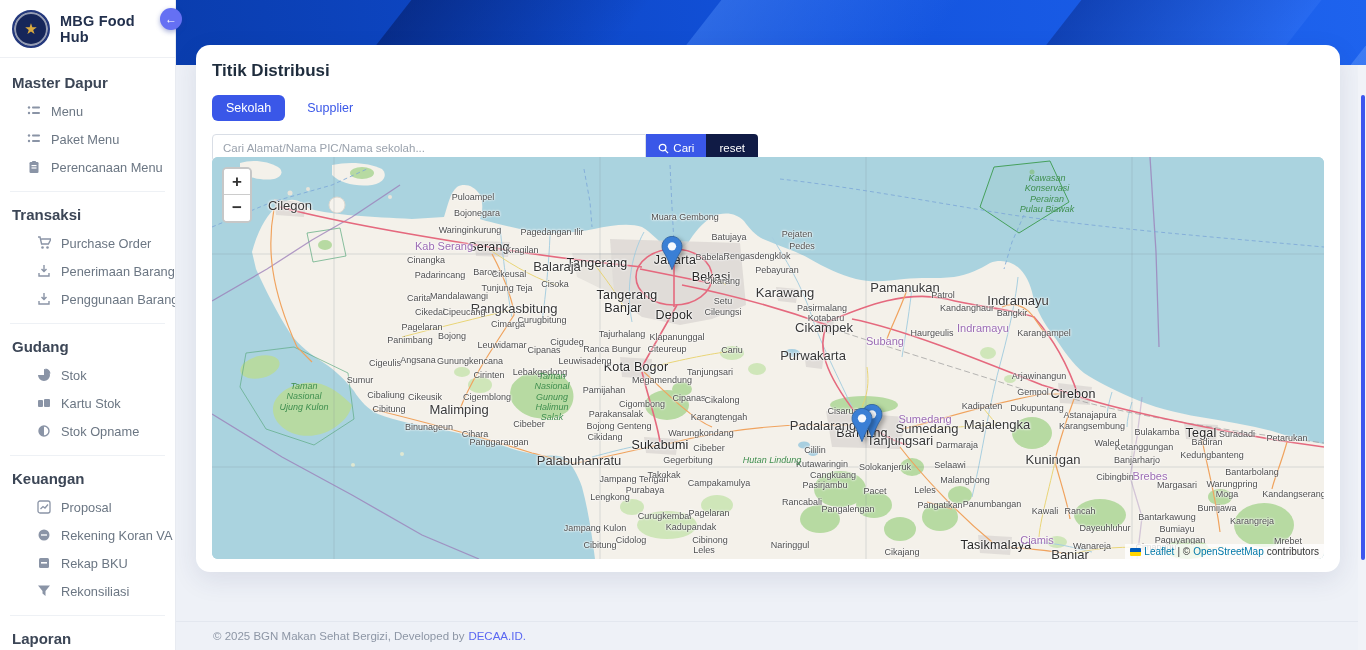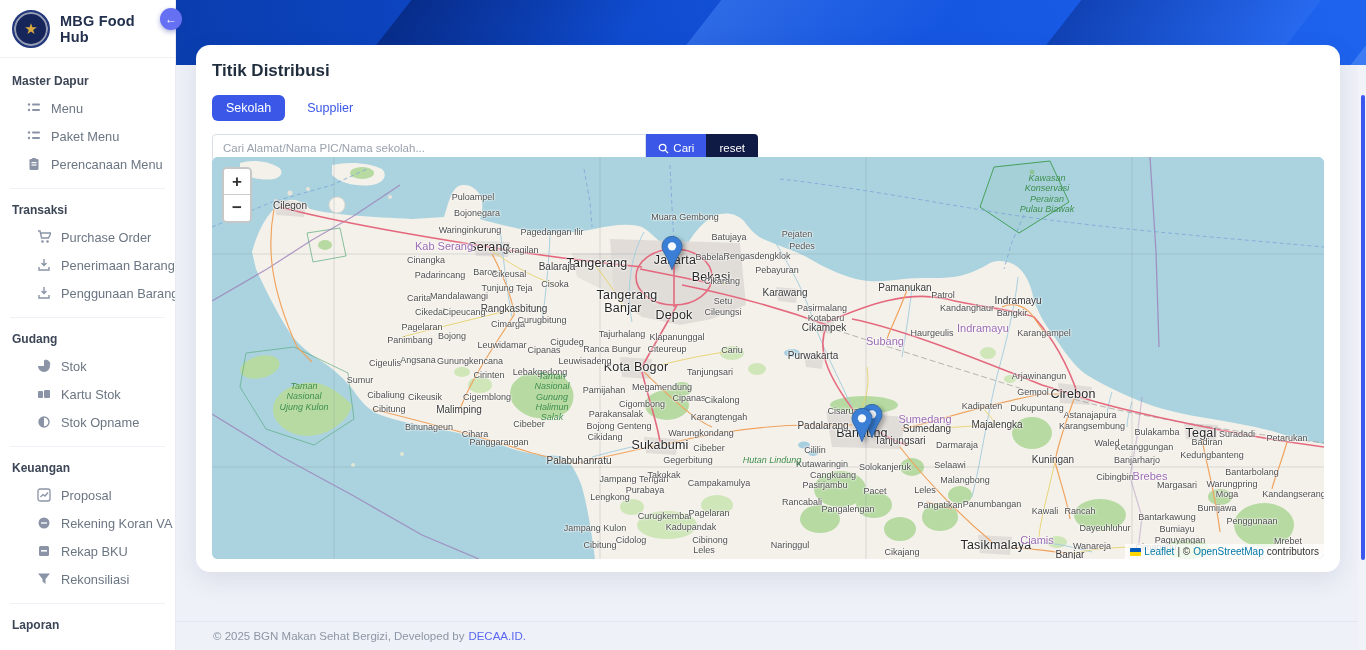--- a/index.html
+++ b/index.html
@@ -14,21 +14,21 @@
     box-shadow:inset 0 0 0 2px rgba(255,255,255,.55);display:flex;align-items:center;justify-content:center;
     color:#d9a93f;font-size:15px;flex:0 0 auto;}
   .brand-title{font-size:14.5px;font-weight:bold;color:#22304d;letter-spacing:.2px;}
   .collapse-btn{position:absolute;left:160px;top:8px;width:22px;height:22px;border-radius:50%;
     background:#6570f3;color:#fff;border:none;font-size:12px;line-height:20px;text-align:center;
     cursor:pointer;z-index:40;box-shadow:0 2px 5px rgba(40,60,160,.4);padding:0;}
   .side-nav{padding:6px 0 0 0;}
   .side-sec{padding:6px 0 8px 0;}
   .side-sec.bordered{border-top:1px solid #eef1f5;margin:2px 10px 0 10px;padding-top:10px;}
   .side-sec.bordered .side-head{padding-left:2px;}
-  .side-head{font-size:12px;font-weight:bold;color:#3c4656;padding:4px 0 6px 12px;}
+  .side-head{font-size:15px;font-weight:bold;color:#3c4656;padding:4px 0 6px 12px;}
   .side-item{display:flex;align-items:center;gap:10px;height:28px;padding-left:26px;cursor:pointer;}
   .side-ico{width:15px;height:15px;display:inline-flex;align-items:center;justify-content:center;flex:0 0 auto;}
   .side-ico svg{fill:#8a94a6;stroke:none;}
   .side-lbl{font-size:12.8px;color:#6b7683;white-space:nowrap;}
 
   
   .main-bg{position:absolute;left:176px;top:0;right:0;height:650px;background:#eef1f7;}
   .topband{position:absolute;left:176px;top:0;right:0;height:65px;overflow:hidden;
     background:linear-gradient(80deg,#0a3dae 0%,#0e48c8 30%,#1353dd 55%,#1e63ee 100%);}
   .stripe{position:absolute;top:-30px;bottom:-30px;width:240px;transform:skewX(-38deg);}
@@ -57,21 +57,21 @@
   .btn-reset{border:none;background:#101b45;color:#fff;font-size:11.5px;padding:0 13px;cursor:pointer;
     border-radius:0 4px 4px 0;font-family:inherit;}
 
   
   .map{position:absolute;left:16px;top:112px;width:1112px;height:402px;background:#aad3df;
     border-radius:6px;overflow:hidden;}
   .map svg.geo{position:absolute;left:0;top:0;}
   .ml{position:absolute;transform:translate(-50%,-50%);white-space:pre;text-align:center;line-height:1.15;
     color:#444;text-shadow:0 0 2px #fff,0 0 2px #fff,0 0 3px #fff;pointer-events:none;}
   .ml.city{font-size:12.5px;color:#262626;font-weight:500;letter-spacing:.2px;}
-  .ml.town{font-size:10px;color:#383838;}
+  .ml.town{font-size:13px;color:#383838;}
   .ml.small{font-size:9px;color:#4e4e4e;}
   .ml.admin{font-size:11px;color:#9b6bb3;}
   .ml.park{font-size:9px;font-style:italic;color:#3f8f4f;text-shadow:none;}
   .marker{position:absolute;width:22px;height:34px;filter:drop-shadow(3px 2px 2px rgba(0,0,0,.28));cursor:pointer;}
   .map-zoom{position:absolute;left:10px;top:10px;width:30px;border:2px solid rgba(0,0,0,.22);border-radius:5px;
     overflow:hidden;background:#fff;z-index:10;}
   .map-zoom button{display:block;width:26px;height:26px;background:#fff;border:none;font-size:17px;font-weight:bold;
     color:#333;cursor:pointer;padding:0;line-height:24px;font-family:inherit;}
   .map-zoom button:first-child{border-bottom:1px solid #ccc;}
   .attribution{position:absolute;right:0;bottom:0;background:rgba(255,255,255,.8);font-size:10px;color:#333;
@@ -524,21 +524,21 @@
         <div class="ml small" style="left: 328px; top: 215px;">Lebakgedong</div>
         <div class="ml small" style="left: 275px; top: 240px;">Cigemblong</div>
         <div class="ml small" style="left: 148px; top: 223px;">Sumur</div>
         <div class="ml small" style="left: 174px; top: 238px;">Cibaliung</div>
         <div class="ml small" style="left: 213px; top: 240px;">Cikeusik</div>
         <div class="ml small" style="left: 177px; top: 252px;">Cibitung</div>
         <div class="ml small" style="left: 217px; top: 270px;">Binunageun</div>
         <div class="ml small" style="left: 263px; top: 277px;">Cihara</div>
         <div class="ml small" style="left: 287px; top: 285px;">Panggarangan</div>
         <div class="ml small" style="left: 317px; top: 267px;">Cibeber</div>
-        <div class="ml small" style="left: 450px; top: 230px;">Megamendung</div>
+        <div class="ml small" style="left: 450px; top: 223px;">Megamendung</div>
         <div class="ml small" style="left: 392px; top: 233px;">Pamijahan</div>
         <div class="ml small" style="left: 430px; top: 247px;">Cigombong</div>
         <div class="ml small" style="left: 477px; top: 241px;">Cipanas</div>
         <div class="ml small" style="left: 510px; top: 243px;">Cikalong</div>
         <div class="ml small" style="left: 507px; top: 260px;">Karangtengah</div>
         <div class="ml small" style="left: 498px; top: 215px;">Tanjungsari</div>
         <div class="ml small" style="left: 404px; top: 257px;">Parakansalak</div>
         <div class="ml small" style="left: 407px; top: 269px;">Bojong Genteng</div>
         <div class="ml small" style="left: 393px; top: 280px;">Cikidang</div>
         <div class="ml small" style="left: 489px; top: 276px;">Warungkondang</div>
@@ -577,21 +577,21 @@
         <div class="ml small" style="left: 780px; top: 347px;">Panumbangan</div>
         <div class="ml small" style="left: 833px; top: 354px;">Kawali</div>
         <div class="ml small" style="left: 868px; top: 354px;">Rancah</div>
         <div class="ml small" style="left: 893px; top: 371px;">Dayeuhluhur</div>
         <div class="ml small" style="left: 880px; top: 389px;">Wanareja</div>
         <div class="ml small" style="left: 944px; top: 390px;">Cimanggu</div>
         <div class="ml small" style="left: 1076px; top: 384px;">Mrebet</div>
         <div class="ml small" style="left: 968px; top: 383px;">Paguyangan</div>
         <div class="ml small" style="left: 965px; top: 372px;">Bumiayu</div>
         <div class="ml small" style="left: 955px; top: 360px;">Bantarkawung</div>
-        <div class="ml small" style="left: 1040px; top: 364px;">Penggunaan</div>
+        <div class="ml small" style="left: 1040px; top: 364px;">Karangreja</div>
         <div class="ml small" style="left: 1005px; top: 351px;">Bumijawa</div>
         <div class="ml small" style="left: 1015px; top: 337px;">Moga</div>
         <div class="ml small" style="left: 1020px; top: 327px;">Warungpring</div>
         <div class="ml small" style="left: 965px; top: 328px;">Margasari</div>
         <div class="ml small" style="left: 1040px; top: 315px;">Bantarbolang</div>
         <div class="ml small" style="left: 1082px; top: 337px;">Kandangserang</div>
         <div class="ml small" style="left: 903px; top: 320px;">Cibingbin</div>
         <div class="ml small" style="left: 925px; top: 303px;">Banjarharjo</div>
         <div class="ml small" style="left: 932px; top: 290px;">Ketanggungan</div>
         <div class="ml small" style="left: 1000px; top: 298px;">Kedungbanteng</div>

